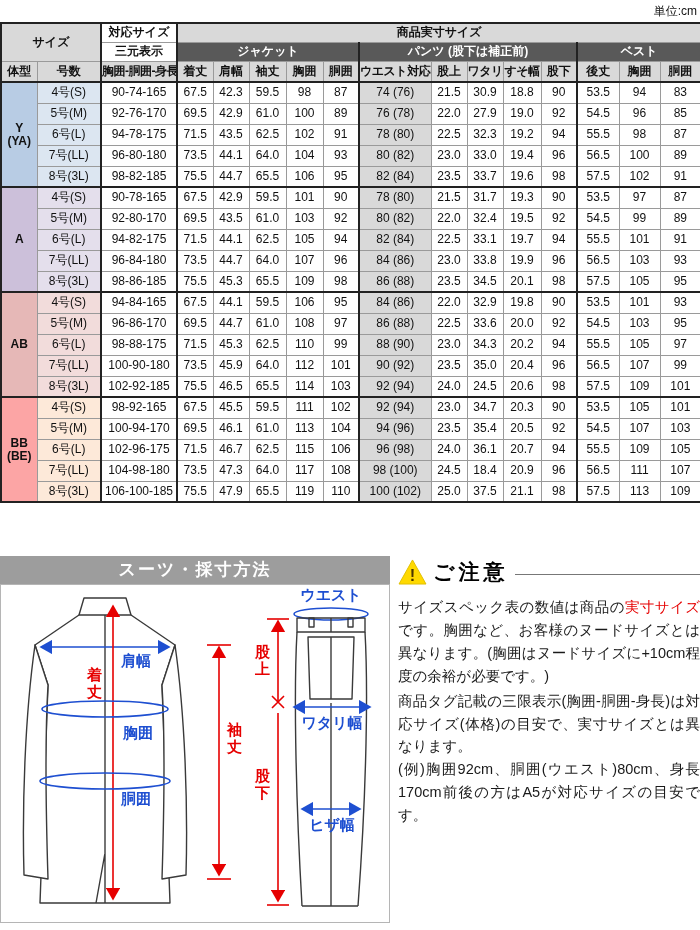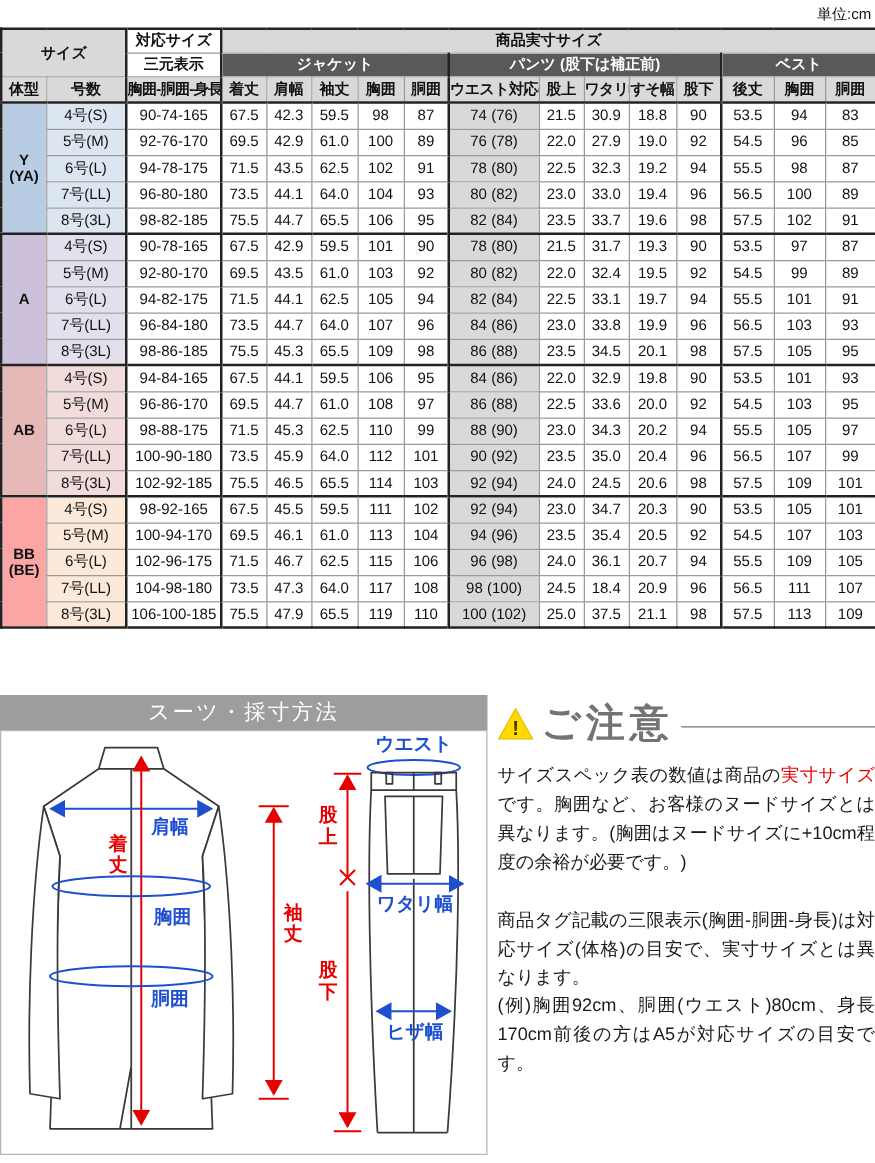--- a/index.html
+++ b/index.html
@@ -31,43 +31,43 @@
   tr.grp-first > th, tr.grp-first > td { border-top:2px solid var(--strong-line,#222); }
   .btype { font-weight:bold; font-size:13px; }
   .waist { background:var(--header-light,#d9d9d9); }
   .size-table td b { font-weight:normal; }
 
   
   .bottom { position:absolute; top:556px; left:0; width:700px; display:flex; gap:8px; }
 
   .diagram-panel { width:390px; }
   .diagram-title { height:28px; background:var(--title-bar-gray,#9d9d9d); color:#fff;
-    font-size:17px; font-weight:normal; text-align:center; line-height:28px; letter-spacing:2px; }
+    font-size:17px; font-weight:bold; text-align:center; line-height:28px; letter-spacing:2px; }
   .diagram-body { border:1px solid #b5b5b5; background:#fff; }
 
   svg .art { stroke:#3a3a3a; stroke-width:1.4; fill:none; stroke-linejoin:round; }
   svg .art-fill { stroke:#3a3a3a; stroke-width:1.4; fill:#fff; stroke-linejoin:round; }
   svg .red-line { stroke:var(--measure-red,#e60000); stroke-width:1.6; fill:none; }
   svg .blue-line { stroke:var(--measure-blue,#1e4fd1); stroke-width:1.6; fill:none; }
   svg .red-fill { fill:var(--measure-red,#e60000); }
   svg .blue-fill { fill:var(--measure-blue,#1e4fd1); }
   svg text.rlab { fill:var(--measure-red,#e60000); font-size:15px; font-weight:bold;
     font-family:"Liberation Sans","DejaVu Sans",sans-serif; }
   svg text.blab { fill:var(--measure-blue,#1e4fd1); font-size:15px; font-weight:bold;
     font-family:"Liberation Sans","DejaVu Sans",sans-serif; }
 
   
   .notice { flex:1; padding-top:2px; }
   .notice-head { display:flex; align-items:center; gap:6px; margin-bottom:10px; }
-  .notice-title { font-family:"Liberation Serif","DejaVu Serif",serif; font-size:31px;
-    font-weight:bold; color:#737373; letter-spacing:4px; }
+  .notice-title { font-family:"Liberation Serif","DejaVu Serif",serif; font-size:21px;
+    font-weight:bold; color:#000000; letter-spacing:4px; }
   .head-rule { flex:1; border-top:1px solid #777; margin-top:4px; }
   .notice p { font-size:14.5px; line-height:1.58; color:#1a1a1a; text-align:justify; }
   .notice .red { color:var(--notice-red,#e60000); }
-  .notice .gap-top { margin-top:24px; }
+  .notice .gap-top { margin-top:2px; }
 </style>
 </head>
 <body style="--header-dark: #595959; --header-light: #d9d9d9; --grid-line: #9a9a9a; --strong-line: #222222; --measure-red: #e60000; --measure-blue: #1e4fd1; --notice-red: #e60000; --title-bar-gray: #9d9d9d; --warning-yellow: #ffd900;">
 
 <div class="page">
 
   <div class="unit">単位:cm</div>
 
   <table class="size-table">
     <colgroup>

